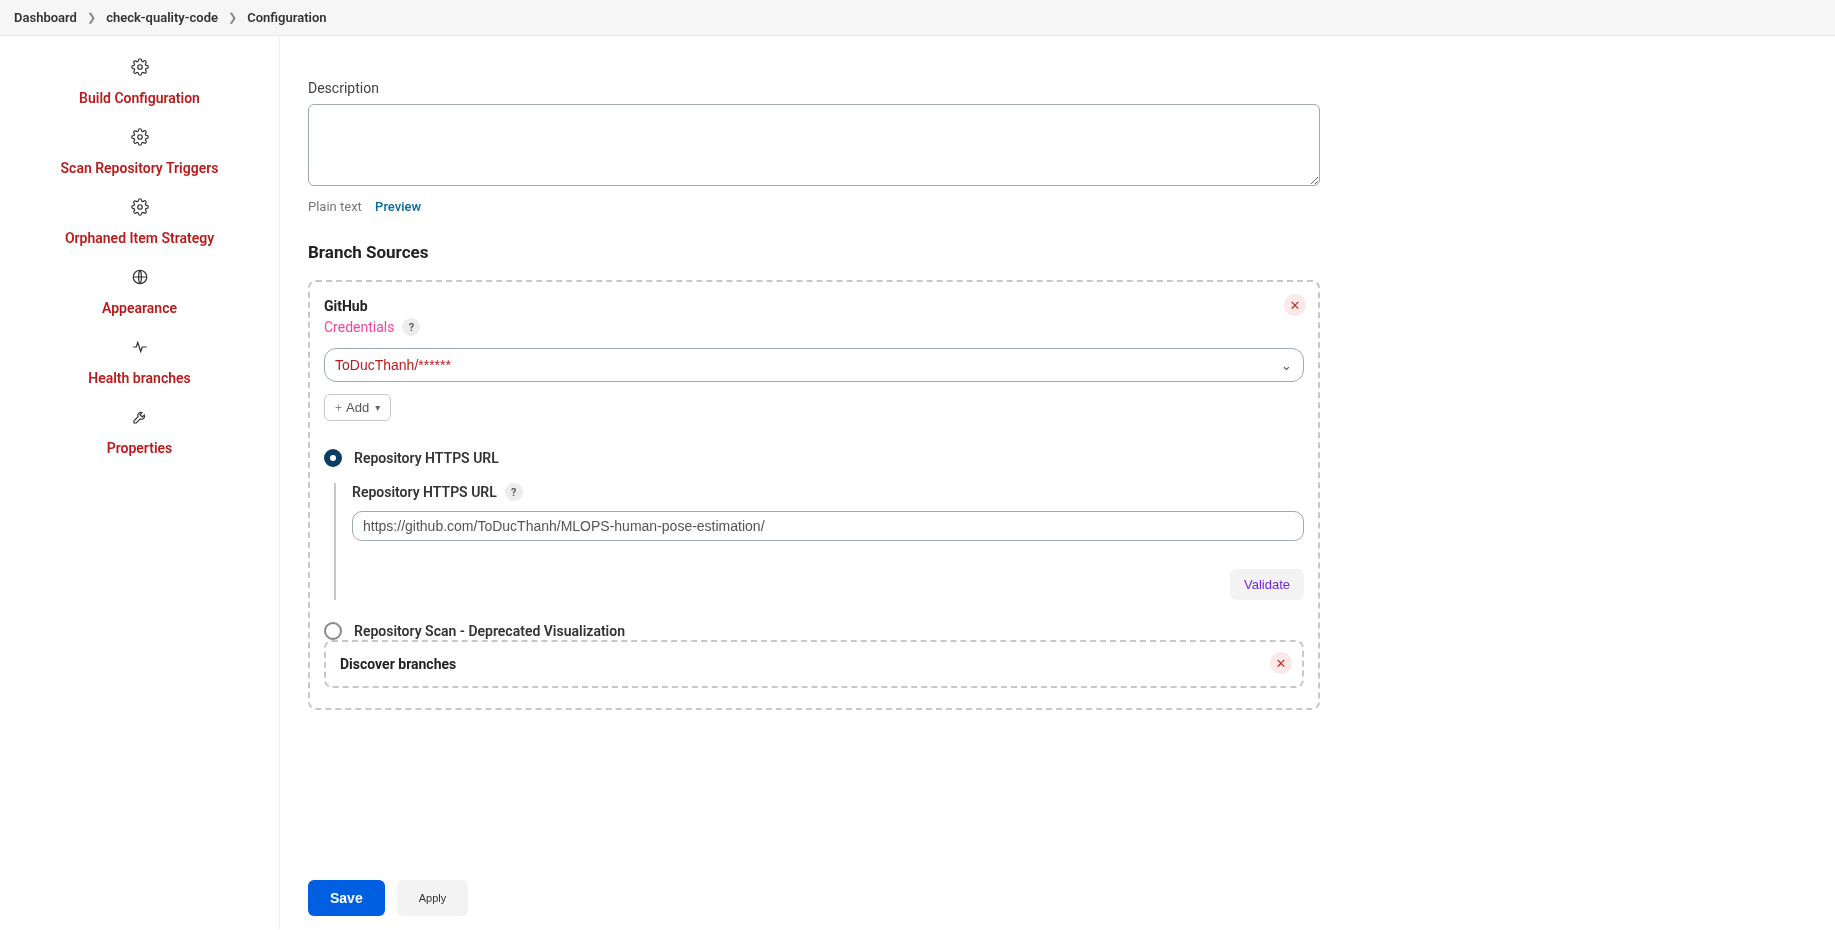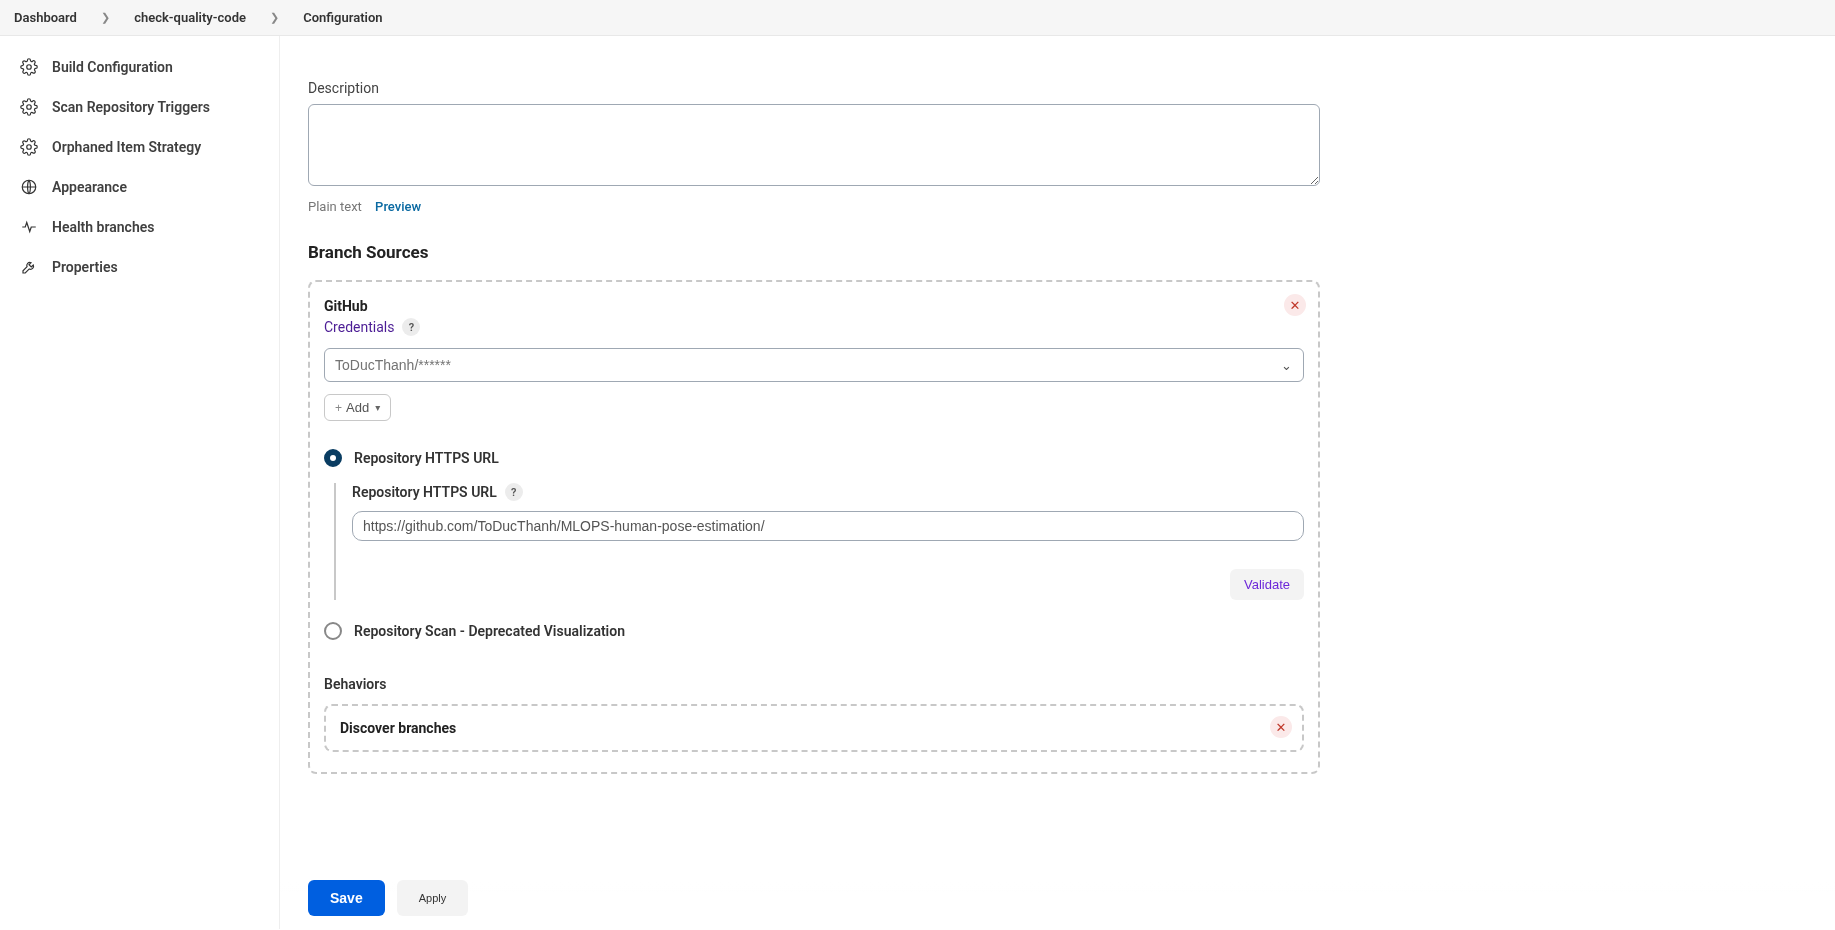--- a/index.html
+++ b/index.html
@@ -14,21 +14,21 @@
     background: #fff;
   }
   
   
   .breadcrumb-bar {
     background: #f6f6f6;
     padding: 10px 14px;
     border-bottom: 1px solid #e8e8e8;
     display: flex;
     align-items: center;
-    gap: 24px;
+    gap: 10px;
     font-size: 13px;
   }
   .breadcrumb-item {
     color: #333;
     font-weight: 600;
     cursor: pointer;
   }
   .breadcrumb-sep {
     color: #888;
     font-size: 11px;
@@ -61,22 +61,23 @@
   
   .side-item {
     display: flex;
     align-items: center;
     gap: 14px;
     padding: 8px 10px;
     border-radius: 6px;
     cursor: pointer;
     font-weight: 600;
     font-size: 14px;
-    color: #404040;
+    color: #b91c1c;
     margin-bottom: 6px;
+    flex-direction: column;
   }
   .side-icon {
     width: 18px;
     height: 18px;
     flex-shrink: 0;
     display: inline-flex;
     align-items: center;
     justify-content: center;
   }
   .side-icon svg {
@@ -144,21 +145,21 @@
     color: #222;
   }
   .card-subtitle-row {
     display: flex;
     align-items: center;
     gap: 8px;
     margin-top: 4px;
   }
   .card-subtitle {
     font-size: 14px;
-    color: #4c1d95;
+    color: #ec4899;
   }
   .help-badge {
     display: inline-flex;
     align-items: center;
     justify-content: center;
     width: 18px;
     height: 18px;
     border-radius: 9px;
     background: #ececec;
     color: #555;
@@ -185,27 +186,27 @@
   
   
   .select-wrap {
     position: relative;
     margin-top: 12px;
     max-width: 980px;
   }
   .select {
     width: 100%;
     border: 1px solid #9fa8b3;
-    border-radius: 6px;
+    border-radius: 12px;
     padding: 8px 30px 8px 10px;
     font-size: 14px;
     background: #fff;
     appearance: none;
     cursor: pointer;
-    color: #737373;
+    color: #b91c1c;
   }
   .select-arrow {
     position: absolute;
     right: 12px;
     top: 50%;
     transform: translateY(-50%);
     pointer-events: none;
     color: #555;
     font-size: 13px;
   }
@@ -488,21 +489,20 @@
           </div>
         </div>
 
         
         <div class="radio-row" style="margin-top:22px;">
           <span class="radio"></span>
           <span class="radio-label">Repository Scan - Deprecated Visualization</span>
         </div>
 
         
-        <div class="behaviors-label">Behaviors</div>
         <div class="inner-dashed">
           <div class="remove-button">
             <span>✕</span>
           </div>
           <div class="card-title">Discover branches</div>
         </div>
 
       </div>
 
     </div>

